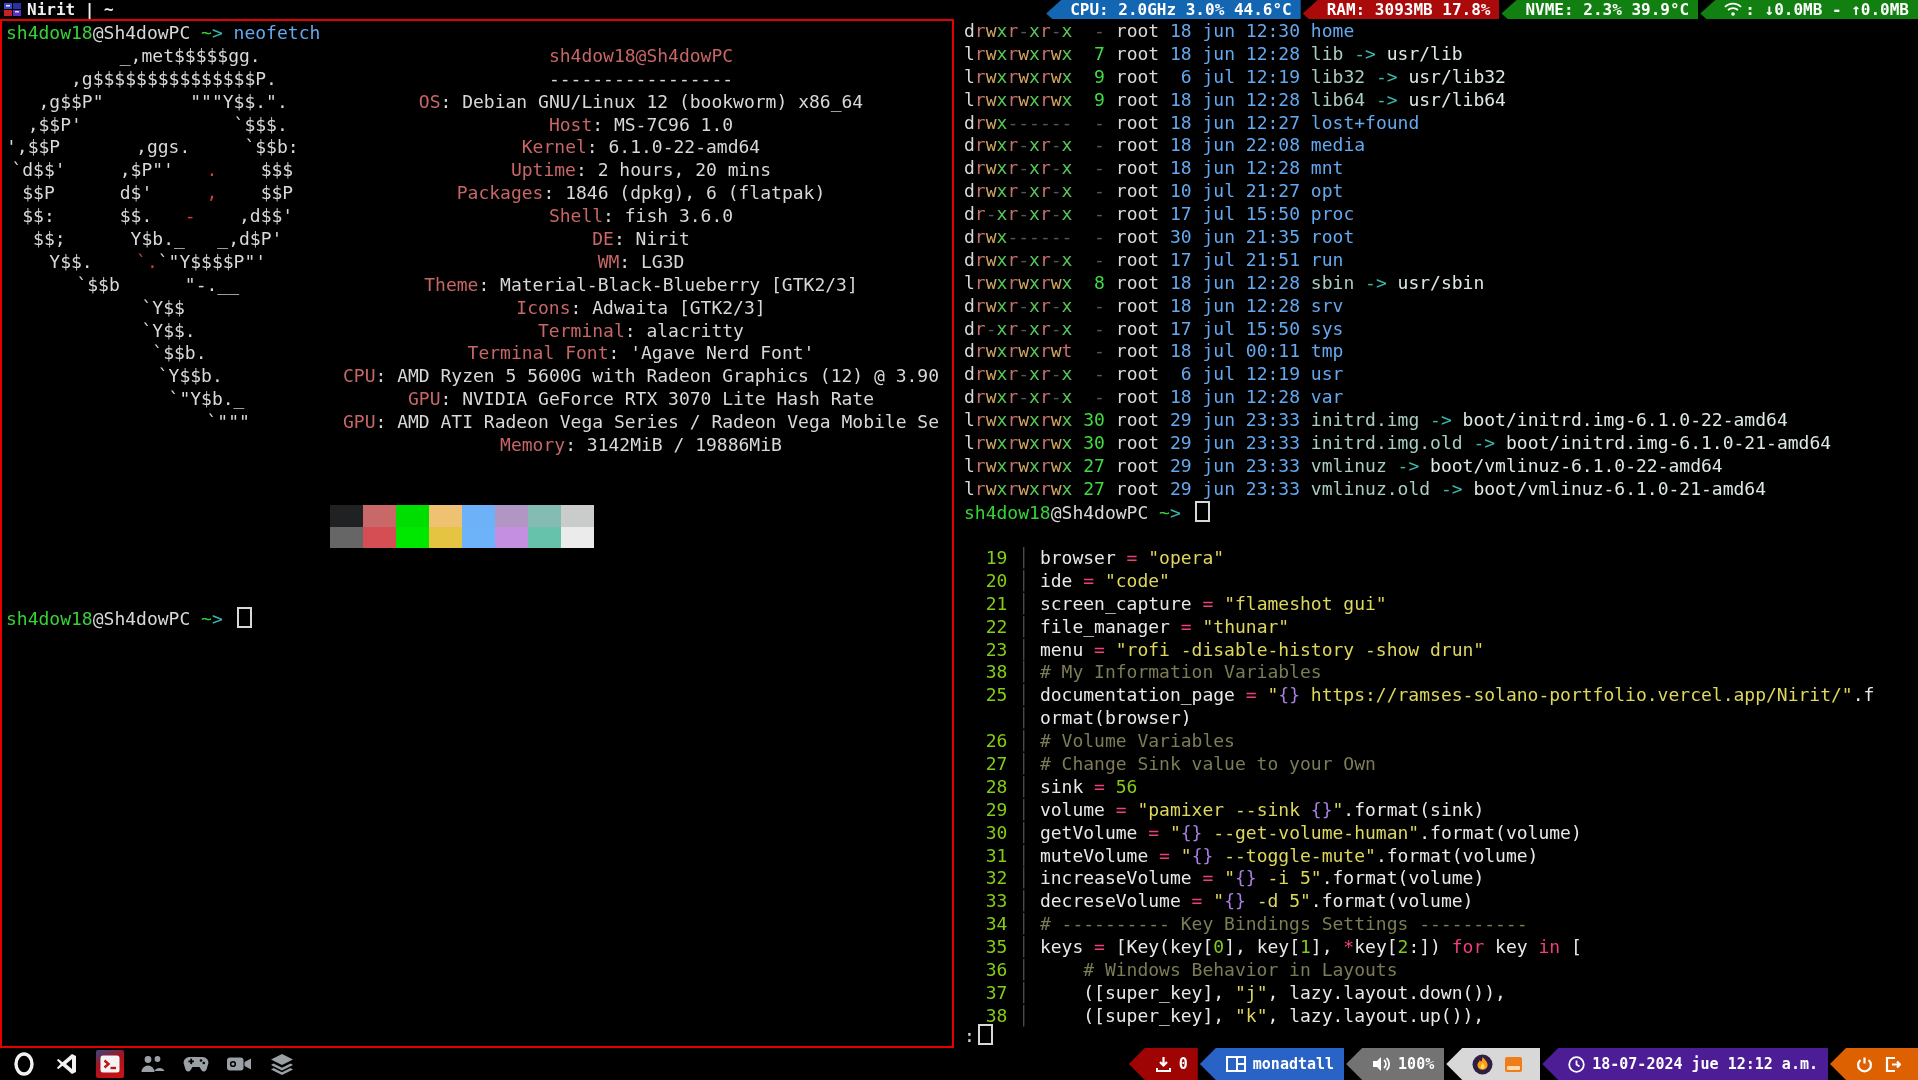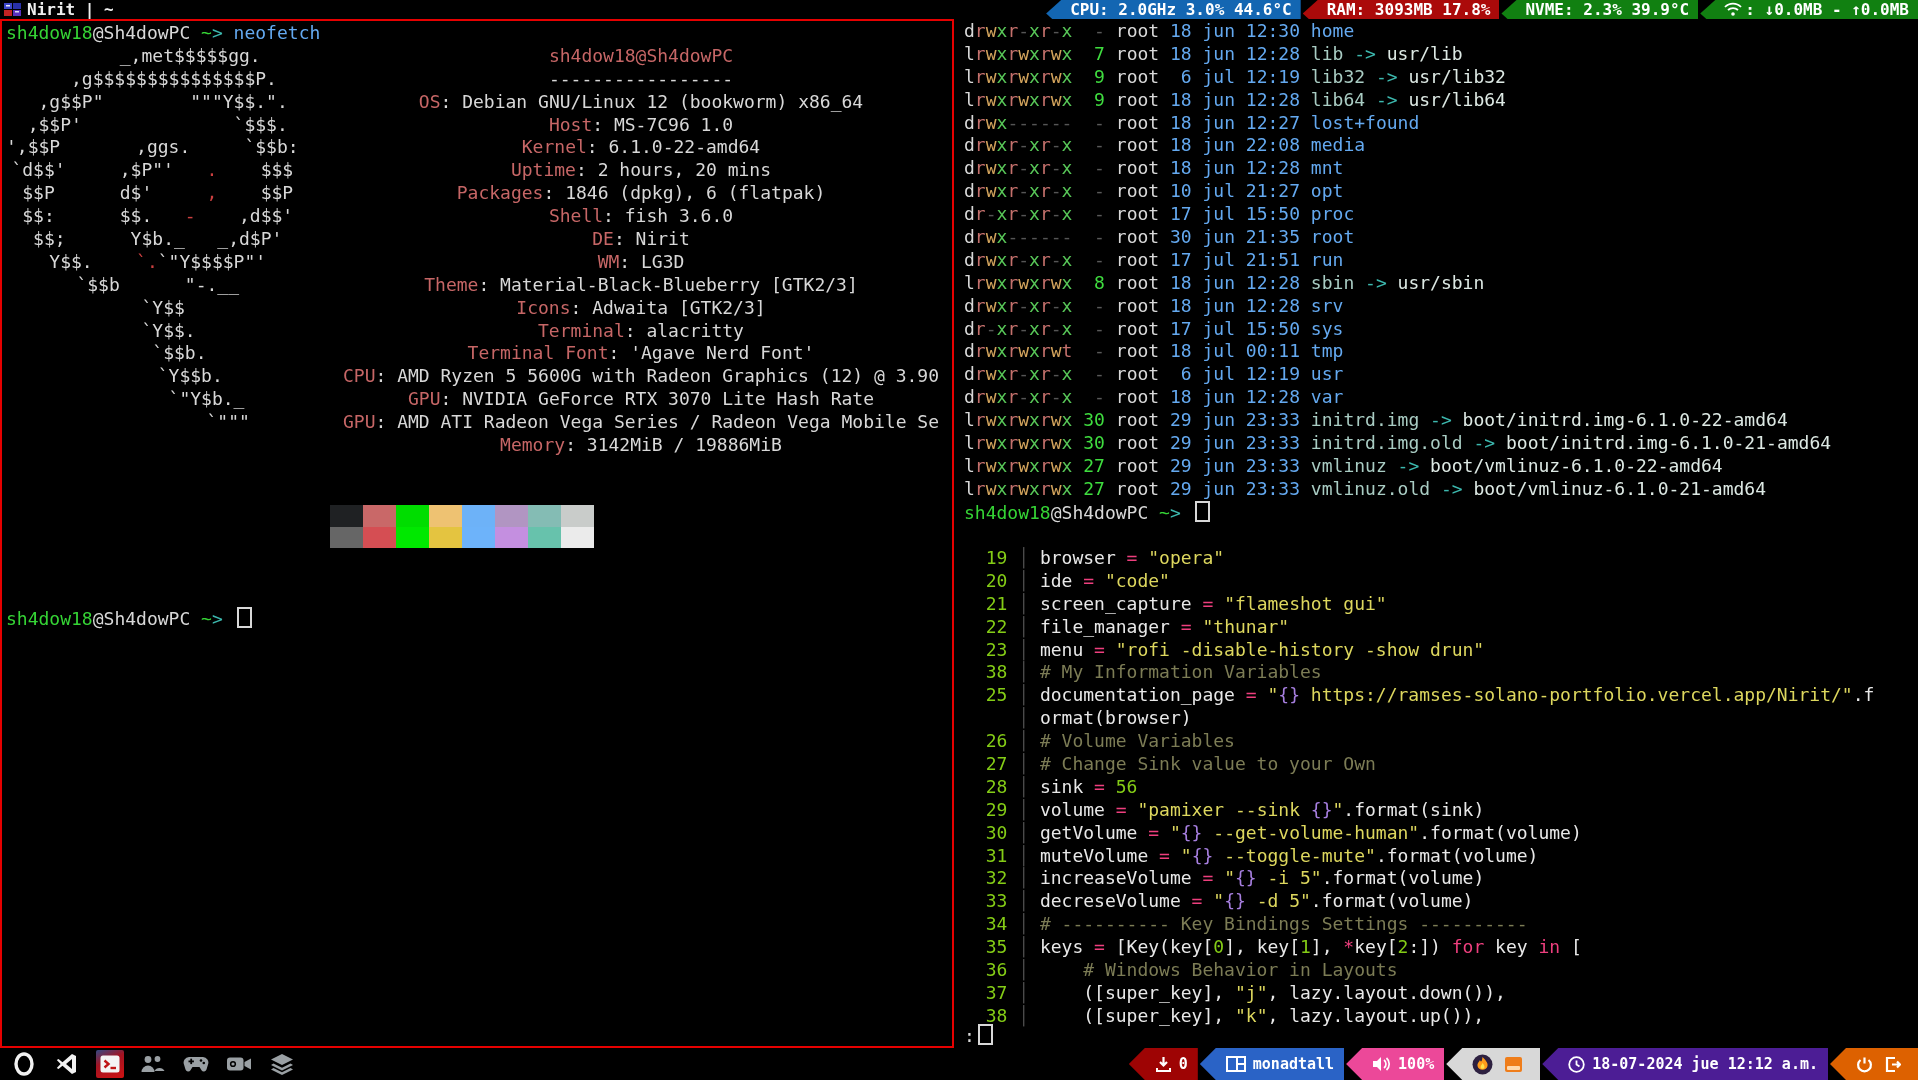--- a/index.html
+++ b/index.html
@@ -256,21 +256,21 @@
   <div id="bottom-widgets" style="display:flex;height:100%;">
       <div class="seg" style="background: rgb(158, 4, 4);"><span class="icon"><svg width="17" height="17" viewBox="0 0 17 17">
             <path d="M8.5 1 v8 M5 6 l3.5 3.5 L12 6" stroke="#fff" stroke-width="2.2" fill="none"></path>
             <path d="M2 12 v3 h13 v-3" stroke="#fff" stroke-width="2" fill="none"></path>
           </svg></span><span>0</span></div>
       <div class="seg" style="background: rgb(42, 99, 198);"><span class="icon"><svg width="20" height="16" viewBox="0 0 20 16">
             <rect x="1" y="1" width="18" height="14" fill="none" stroke="#fff" stroke-width="2"></rect>
             <line x1="11" y1="1" x2="11" y2="15" stroke="#fff" stroke-width="2"></line>
             <line x1="11" y1="8" x2="19" y2="8" stroke="#fff" stroke-width="2"></line>
           </svg></span><span>monadtall</span></div>
-      <div class="seg" style="background: #ec4899;"><span class="icon"><svg width="19" height="16" viewBox="0 0 19 16">
+      <div class="seg" style="background: #737373;"><span class="icon"><svg width="19" height="16" viewBox="0 0 19 16">
             <path d="M1 5 h4 l4-4 v14 l-4-4 H1 Z" fill="#fff"></path>
             <path d="M12 4 a5 5 0 0 1 0 8 M14.5 2 a8 8 0 0 1 0 12" stroke="#fff" stroke-width="1.7" fill="none"></path>
           </svg></span><span>100%</span></div>
       <div class="seg" style="background: rgb(216, 216, 216);"><span class="icon"><svg width="21" height="21" viewBox="0 0 21 21">
             <circle cx="10.5" cy="10.5" r="10" fill="#2d2040"></circle>
             <path d="M10.5 3 C13 6 16 8 15.5 12 A5.2 5.2 0 0 1 5.5 12 C5 9.5 7 8 8 6 C8.5 8 10 8.5 10.5 3 Z" fill="#ff9b1a"></path>
             <path d="M10.5 9 C12 11 13 12 12.3 14 A2.6 2.6 0 0 1 8.7 14 C8.2 12.3 9.7 11 10.5 9 Z" fill="#ffe14a"></path>
           </svg></span><span class="icon"><svg width="19" height="19" viewBox="0 0 19 19">
             <rect x="1" y="2" width="17" height="15" rx="2" fill="#ef7d1a"></rect>
             <rect x="3" y="11" width="13" height="4" rx="1" fill="#ffd9ad"></rect>

